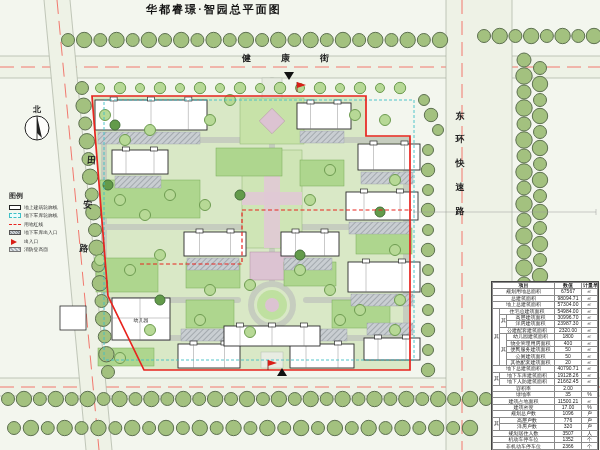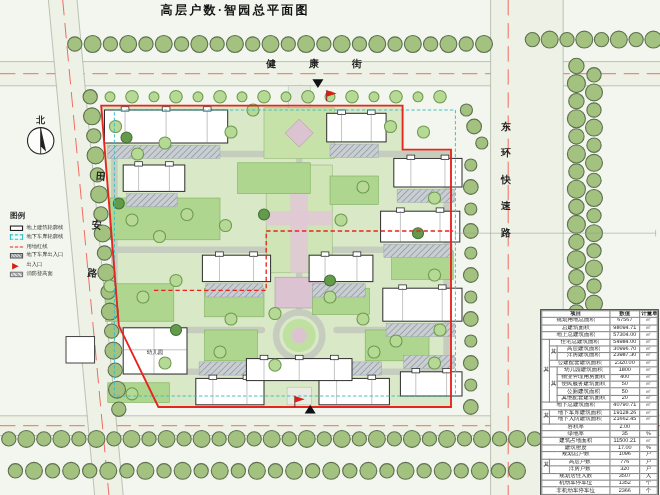--- a/index.html
+++ b/index.html
@@ -460,21 +460,21 @@
   <g>
     <circle cx="37" cy="128" r="12" fill="#fdfdfb" stroke="#222" stroke-width="1"></circle>
     <line x1="37" y1="116" x2="37" y2="140" stroke="#222" stroke-width="0.8"></line>
     <path d="M37,116 L42,138 L37,133 Z" fill="#222"></path>
     <text x="37" y="112" text-anchor="middle" font-size="8" font-weight="bold" fill="#222">北</text>
   </g>
 
   <text x="141" y="322" text-anchor="middle" font-size="5" fill="#333">幼儿园</text>
 </svg>
 
-<div id="plan-title" class="ovl">高层户数·智园总平面图</div>
+<div id="plan-title" class="ovl">华都睿璟·智园总平面图</div>
 
 <div id="street-north" class="ovl street">健康街</div>
 <div id="street-east" class="ovl street">东环快速路</div>
 <div id="street-west" class="ovl street">田安路</div>
 
 <div id="legend" class="ovl">
   <div class="leg-title">图例</div>
   <div id="legend-items">
         <div class="leg-row">
           <span class="leg-sym sym-building-outline"></span>

